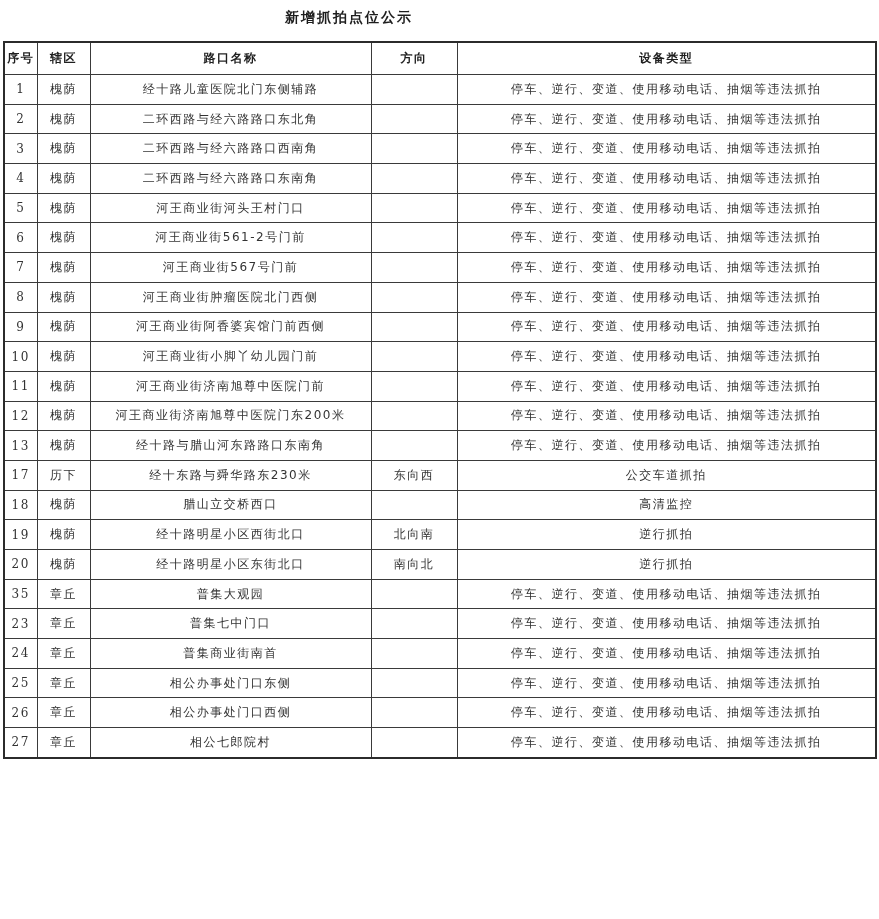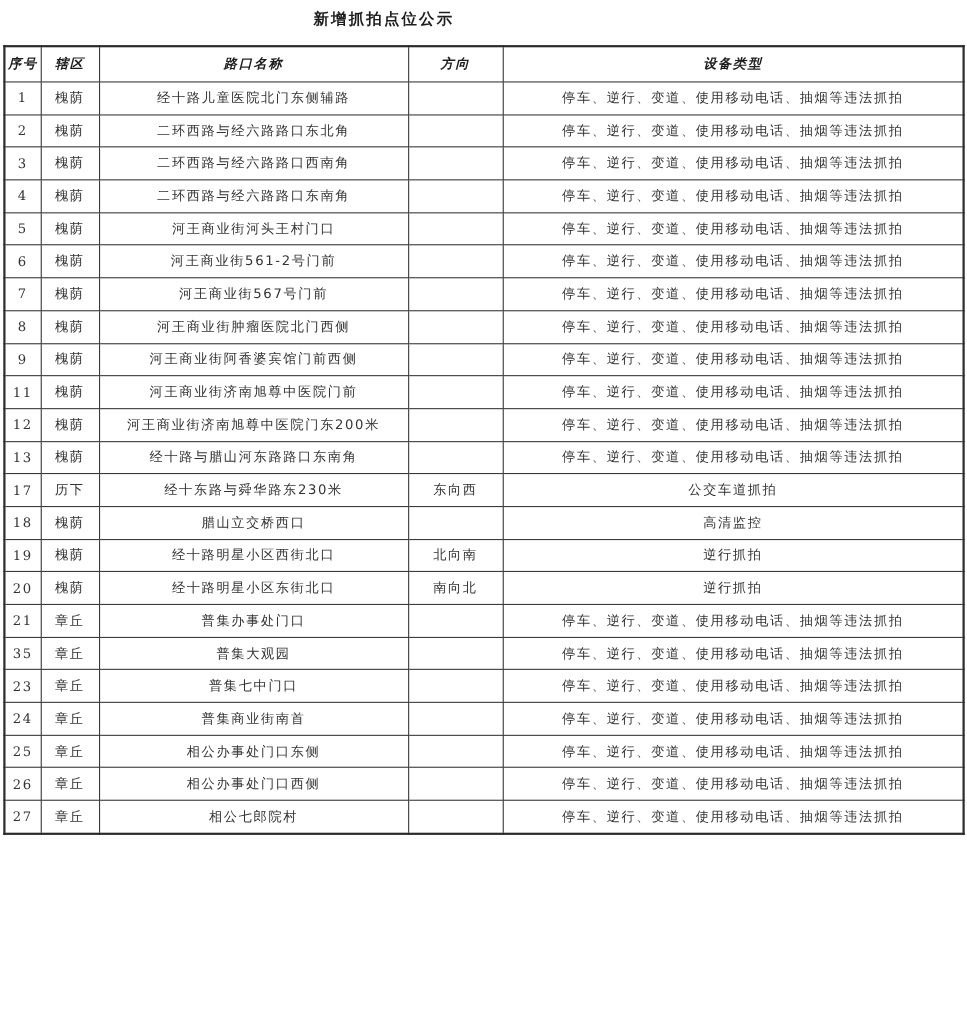--- a/index.html
+++ b/index.html
@@ -43,21 +43,20 @@
       font-size: 12px;
       letter-spacing: 1.5px;
       white-space: nowrap;
       overflow: hidden;
     }
     table.notice th {
       height: 31px;
       font-weight: bold;
       font-size: 12px;
       color: #1e1e1e;
-      font-style: italic;
     }
     table.notice td {
       height: 28.7px;
       color: #333333;
     }
     td.col-no { font-family: "DejaVu Serif", serif; letter-spacing: 0; font-size: 12px; }
     td.col-type { letter-spacing: 1.8px; }
   </style>
 </head>
 <body>
@@ -139,20 +138,27 @@
         <td class="col-type">停车、逆行、变道、使用移动电话、抽烟等违法抓拍</td>
       </tr>
       <tr>
         <td class="col-no">9</td>
         <td class="col-district">槐荫</td>
         <td class="col-location">河王商业街阿香婆宾馆门前西侧</td>
         <td class="col-direction"></td>
         <td class="col-type">停车、逆行、变道、使用移动电话、抽烟等违法抓拍</td>
       </tr>
       <tr>
+        <td class="col-no">10</td>
+        <td class="col-district">槐荫</td>
+        <td class="col-location">河王商业街小脚丫幼儿园门前</td>
+        <td class="col-direction"></td>
+        <td class="col-type">停车、逆行、变道、使用移动电话、抽烟等违法抓拍</td>
+      </tr>
+      <tr>
         <td class="col-no">11</td>
         <td class="col-district">槐荫</td>
         <td class="col-location">河王商业街济南旭尊中医院门前</td>
         <td class="col-direction"></td>
         <td class="col-type">停车、逆行、变道、使用移动电话、抽烟等违法抓拍</td>
       </tr>
       <tr>
         <td class="col-no">12</td>
         <td class="col-district">槐荫</td>
         <td class="col-location">河王商业街济南旭尊中医院门东200米</td>
@@ -188,27 +194,20 @@
         <td class="col-type">逆行抓拍</td>
       </tr>
       <tr>
         <td class="col-no">20</td>
         <td class="col-district">槐荫</td>
         <td class="col-location">经十路明星小区东街北口</td>
         <td class="col-direction">南向北</td>
         <td class="col-type">逆行抓拍</td>
       </tr>
       <tr>
-        <td class="col-no">21</td>
-        <td class="col-district">章丘</td>
-        <td class="col-location">普集办事处门口</td>
-        <td class="col-direction"></td>
-        <td class="col-type">停车、逆行、变道、使用移动电话、抽烟等违法抓拍</td>
-      </tr>
-      <tr>
         <td class="col-no">35</td>
         <td class="col-district">章丘</td>
         <td class="col-location">普集大观园</td>
         <td class="col-direction"></td>
         <td class="col-type">停车、逆行、变道、使用移动电话、抽烟等违法抓拍</td>
       </tr>
       <tr>
         <td class="col-no">23</td>
         <td class="col-district">章丘</td>
         <td class="col-location">普集七中门口</td>

